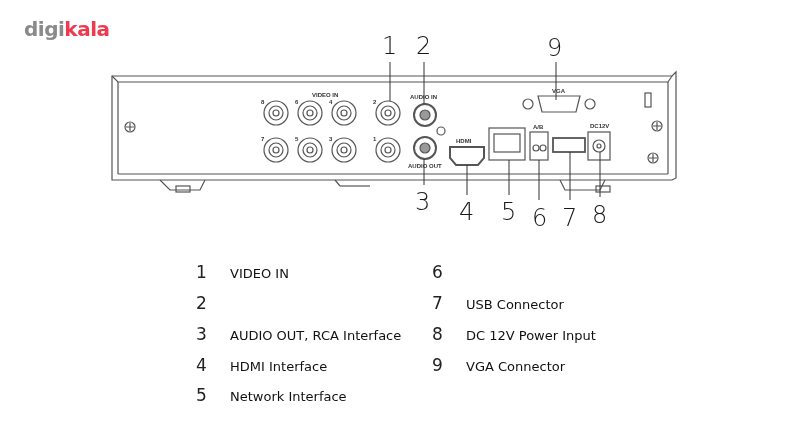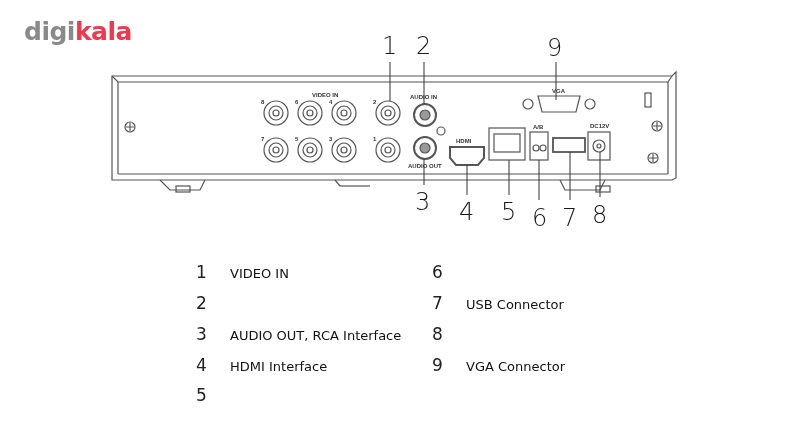--- a/index.html
+++ b/index.html
@@ -1,17 +1,17 @@
 <!DOCTYPE html>
 <html><head>
 <meta charset="utf-8">
 <style>
   html, body { margin:0; padding:0; background:#ffffff; }
   body { width:800px; height:438px; position:relative; overflow:hidden; font-family:"Liberation Sans", sans-serif; }
-  .logo { position:absolute; left:24px; top:17px; font-family:"DejaVu Sans", sans-serif; font-size:25px; font-weight:bold; letter-spacing:-0.5px; }
+  .logo { position:absolute; left:24px; top:17px; font-family:"DejaVu Sans", sans-serif; font-size:20px; font-weight:bold; letter-spacing:-0.5px; }
   .logo .a { color:#8a8a8a; }
   .logo .b { color:#ef394e; }
   svg.panel { position:absolute; left:0; top:0; }
   .callout { position:absolute; font-family:"DejaVu Sans", sans-serif; font-size:24px; color:#1a1a1a; line-height:1; font-weight:300; }
   .legend-row { position:absolute; display:flex; align-items:baseline; }
   .legend-num { width:30px; font-size:17px; color:#222; font-family:"DejaVu Sans", sans-serif; }
   .legend-text { font-size:13px; color:#111; font-family:"DejaVu Sans", sans-serif; margin-left:4px; }
   .lbl { font-family:"Liberation Sans", sans-serif; font-weight:bold; fill:#333; }
 </style>
 </head>
@@ -148,27 +148,29 @@
 <div class="legend-row" style="left:196px;top:324px;">
   <span class="legend-num">3</span>
   <span class="legend-text">AUDIO OUT, RCA Interface</span>
 </div>
 <div class="legend-row" style="left:196px;top:355px;">
   <span class="legend-num">4</span>
   <span class="legend-text">HDMI Interface</span>
 </div>
 <div class="legend-row" style="left:196px;top:385px;">
   <span class="legend-num">5</span>
+  <span class="legend-text">Network Interface</span>
 </div>
 <div class="legend-row" style="left:432px;top:262px;">
   <span class="legend-num">6</span>
 </div>
 <div class="legend-row" style="left:432px;top:293px;">
   <span class="legend-num">7</span>
   <span class="legend-text">USB Connector</span>
 </div>
 <div class="legend-row" style="left:432px;top:324px;">
   <span class="legend-num">8</span>
+  <span class="legend-text">DC 12V Power Input</span>
 </div>
 <div class="legend-row" style="left:432px;top:355px;">
   <span class="legend-num">9</span>
   <span class="legend-text">VGA Connector</span>
 </div>
 
 </body></html>

